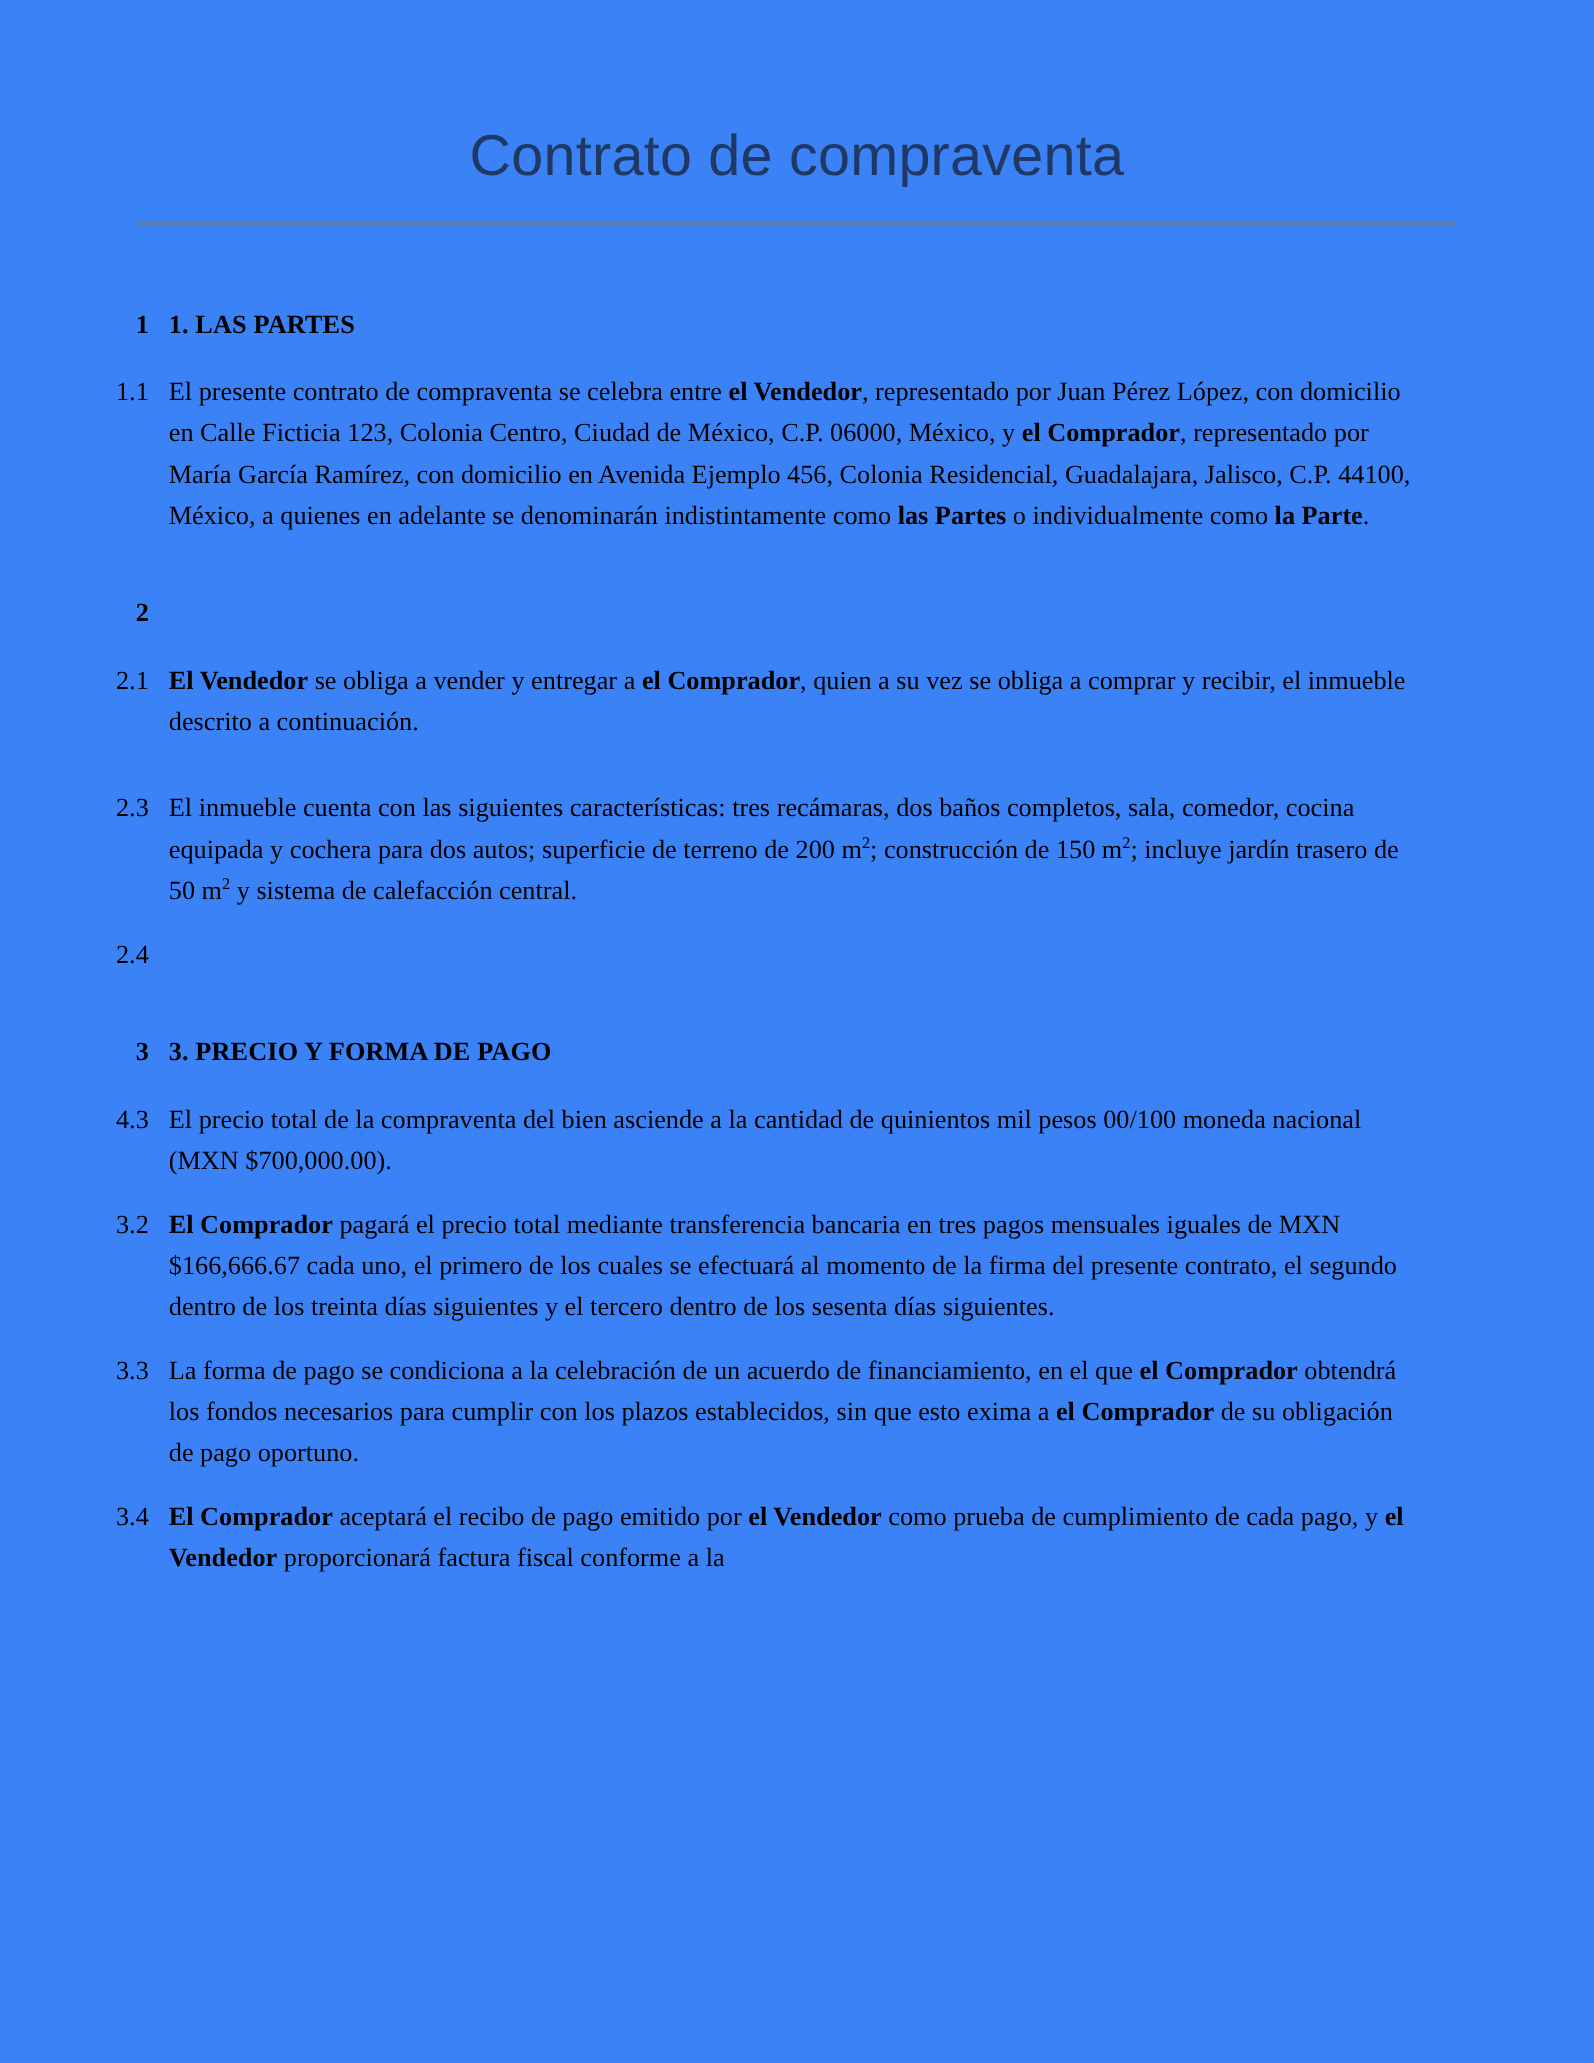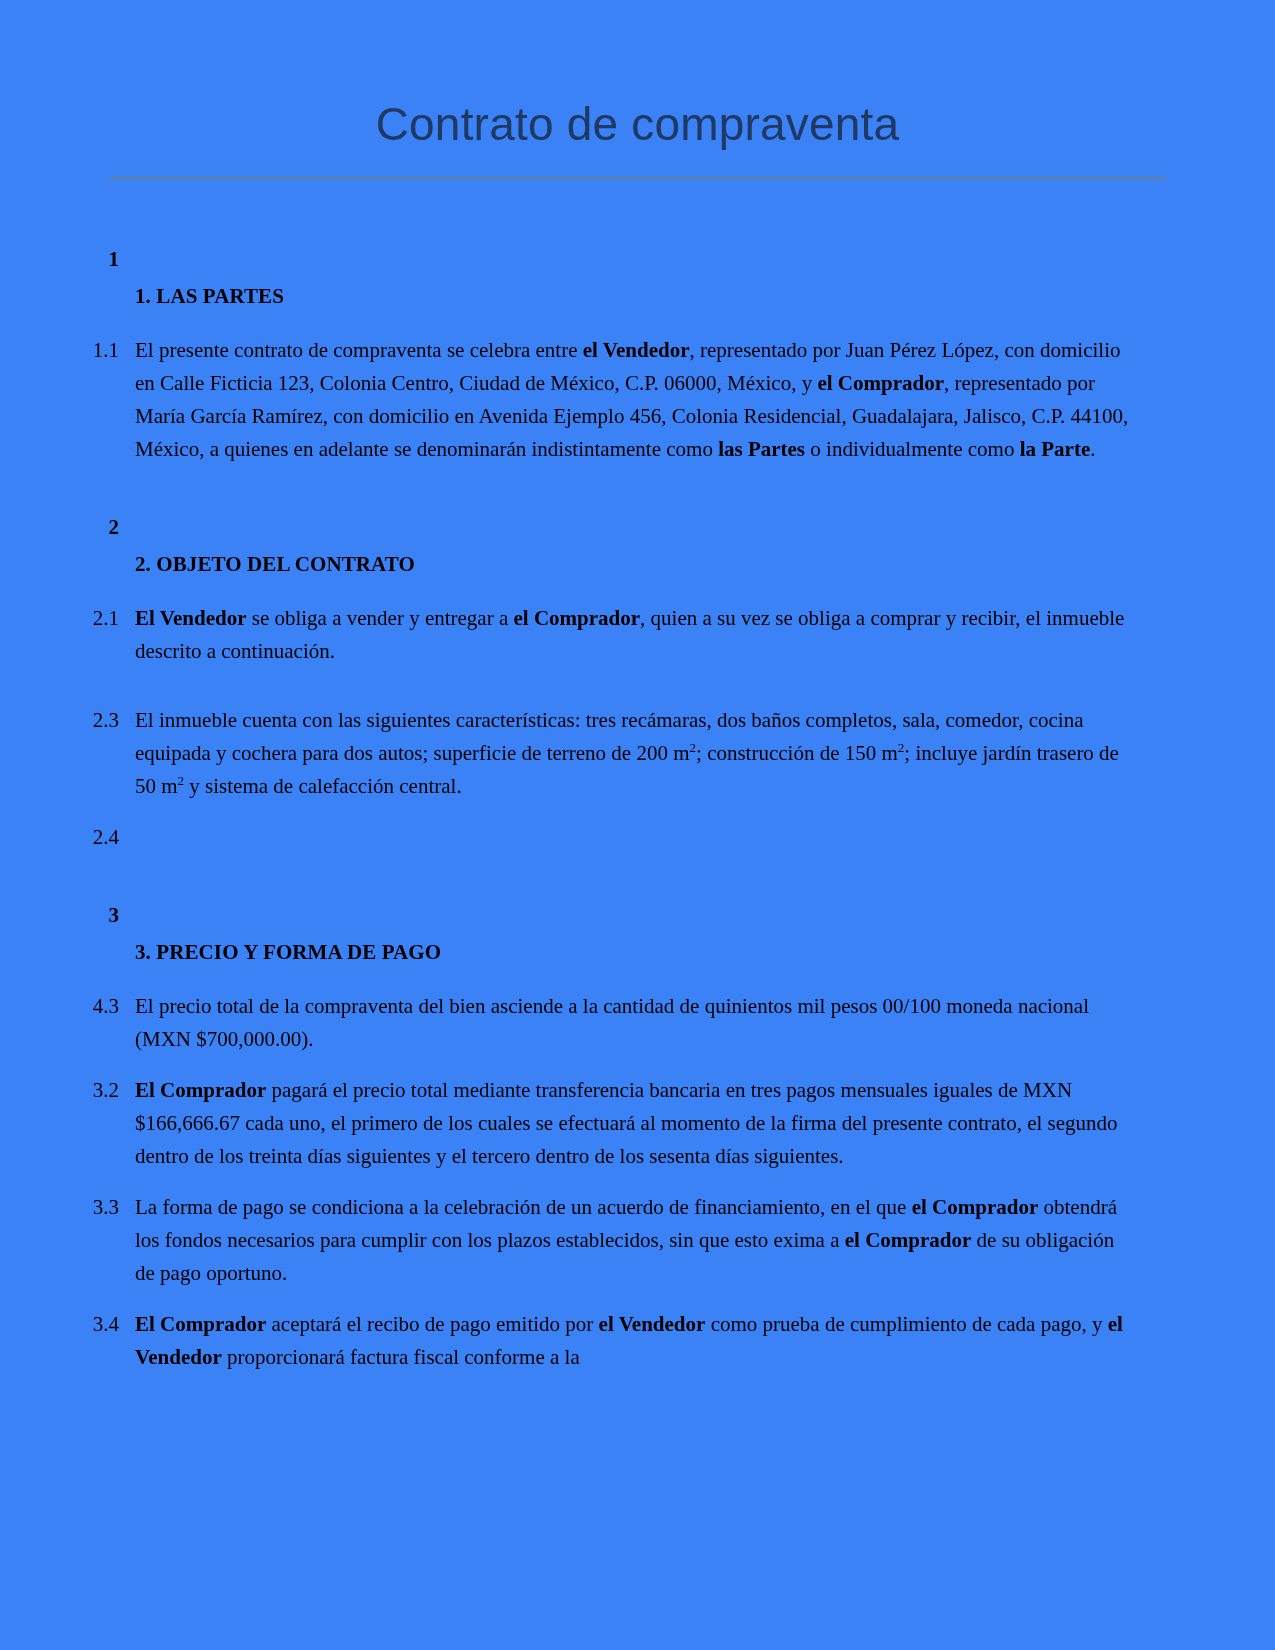--- a/index.html
+++ b/index.html
@@ -71,21 +71,20 @@
   .block.heading .num {
     font-weight: bold;
     font-size: 21px;
     line-height: 31px;
   }
   .block.heading .txt {
     font-weight: bold;
     font-size: 21px;
     line-height: 31px;
     letter-spacing: 0.1px;
-    margin-top: 37px;
   }
   .block.heading {
     margin-top: 0;
   }
   .spacer-before-heading {
     height: 46px;
   }
   .spacer-heading-gap {
     height: 22px;
   }
@@ -117,21 +116,20 @@
           <div class="txt">1. LAS PARTES</div>
         </div>
         <div class="spacer-heading-gap"></div>
         <div class="block">
           <div class="num">1.1</div>
           <div class="txt">El presente contrato de compraventa se celebra entre <b>el Vendedor</b>, representado por Juan Pérez López, con domicilio en Calle Ficticia 123, Colonia Centro, Ciudad de México, C.P. 06000, México, y <b>el Comprador</b>, representado por María García Ramírez, con domicilio en Avenida Ejemplo 456, Colonia Residencial, Guadalajara, Jalisco, C.P. 44100, México, a quienes en adelante se denominarán indistintamente como <b>las Partes</b> o individualmente como <b>la Parte</b>.</div>
         </div>
         <div class="spacer-before-heading"></div>
         <div class="block heading">
           <div class="num">2</div>
-          <div class="txt">2. OBJETO DEL CONTRATO</div>
         </div>
         <div class="spacer-heading-gap"></div>
         <div class="block">
           <div class="num">2.1</div>
           <div class="txt"><b>El Vendedor</b> se obliga a vender y entregar a <b>el Comprador</b>, quien a su vez se obliga a comprar y recibir, el inmueble descrito a continuación.</div>
         </div>
         <div class="para-gap"></div>
         <div class="para-gap"></div>
         <div class="block">
           <div class="num">2.3</div>

